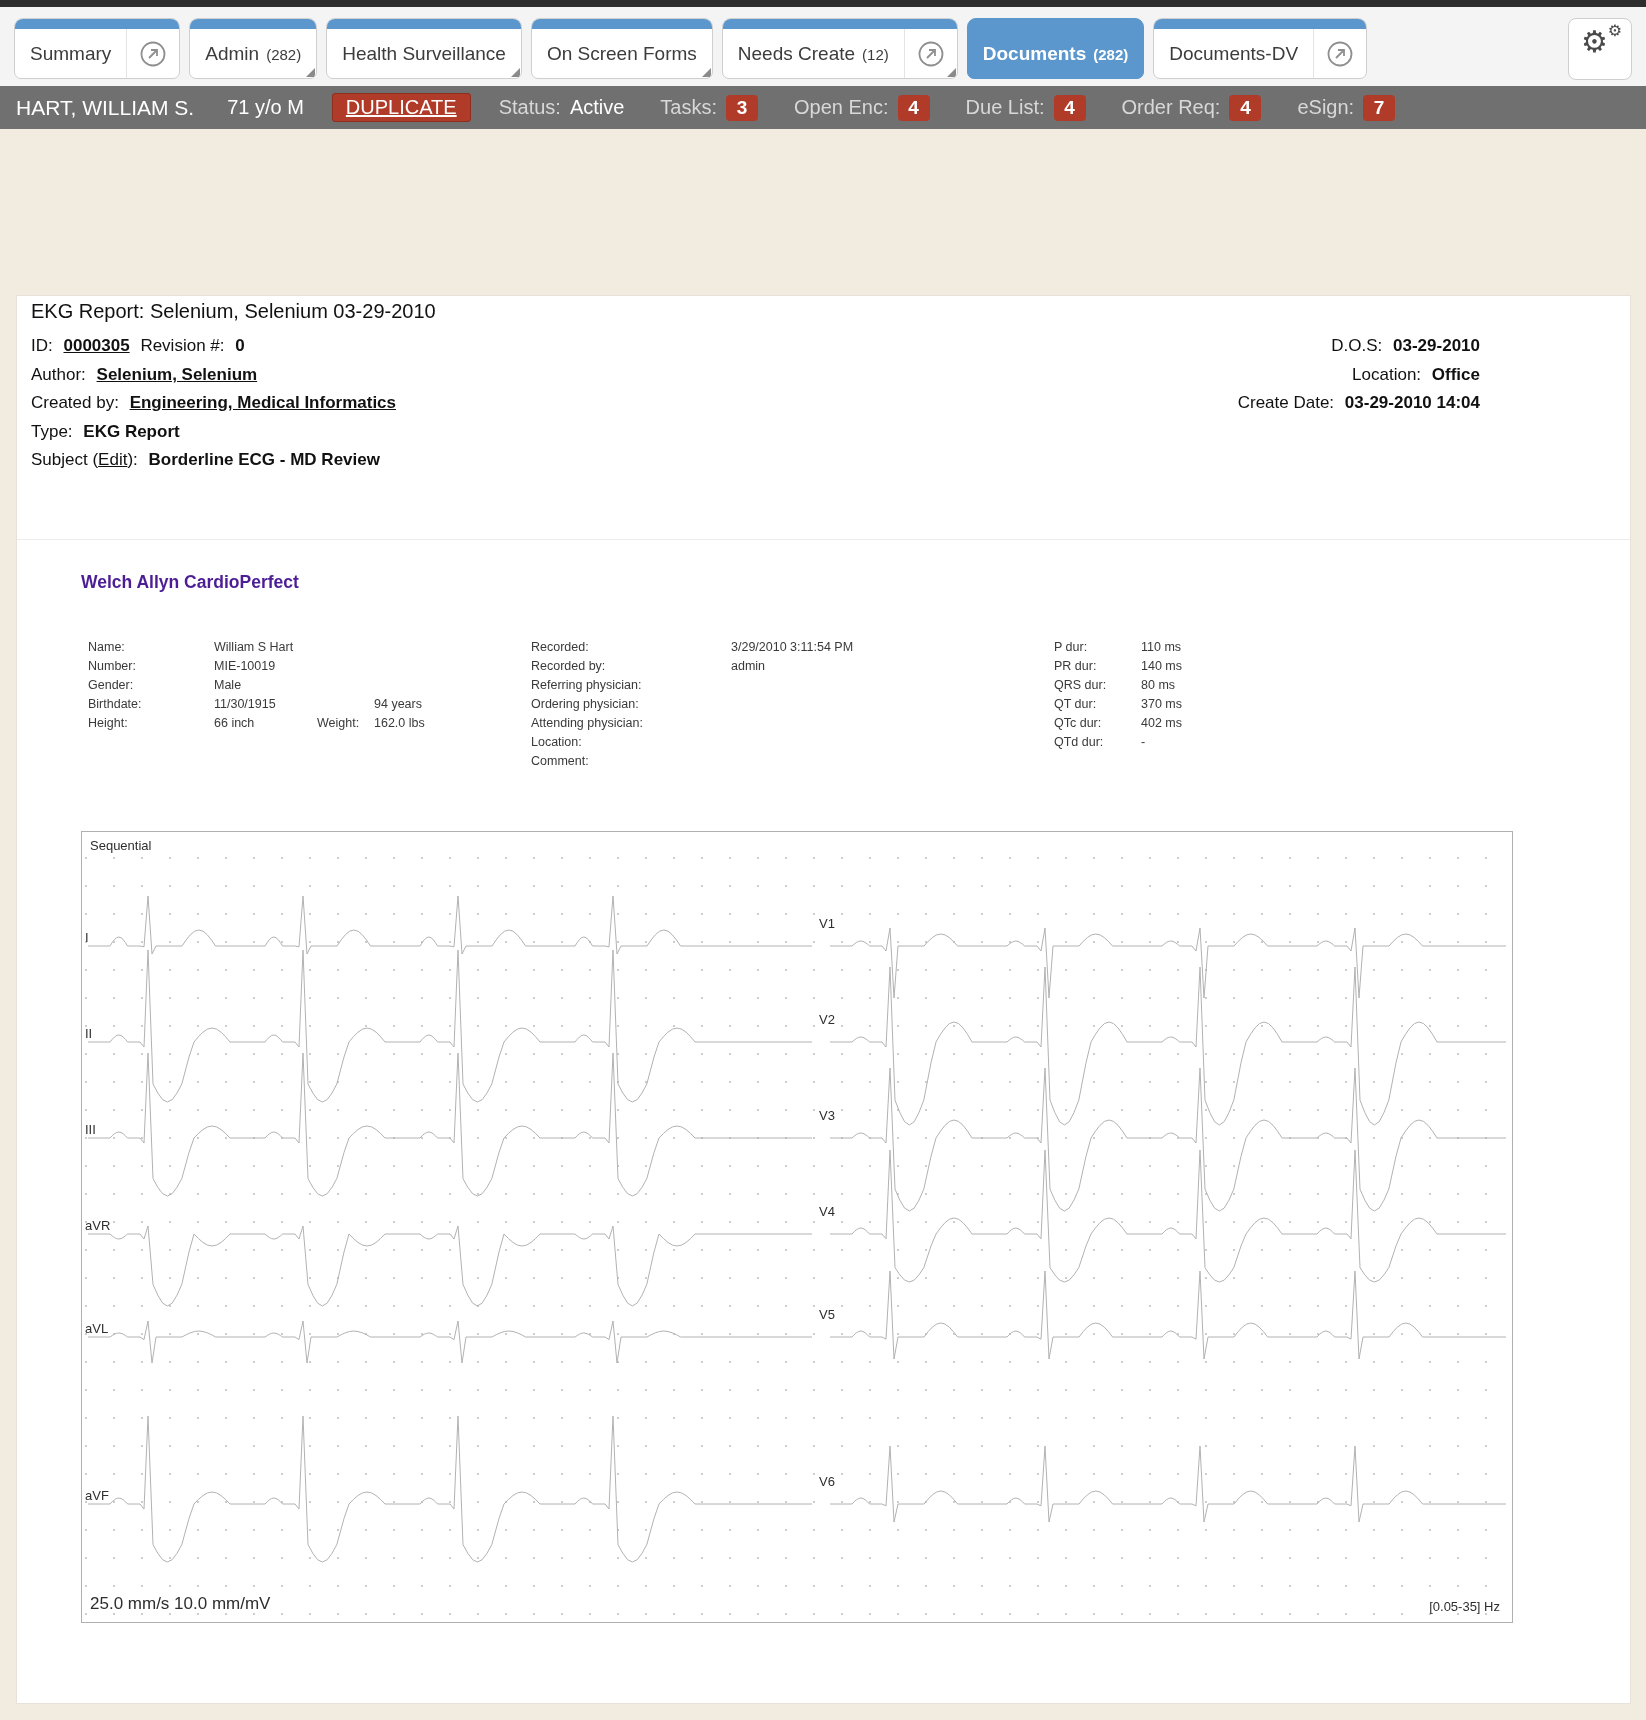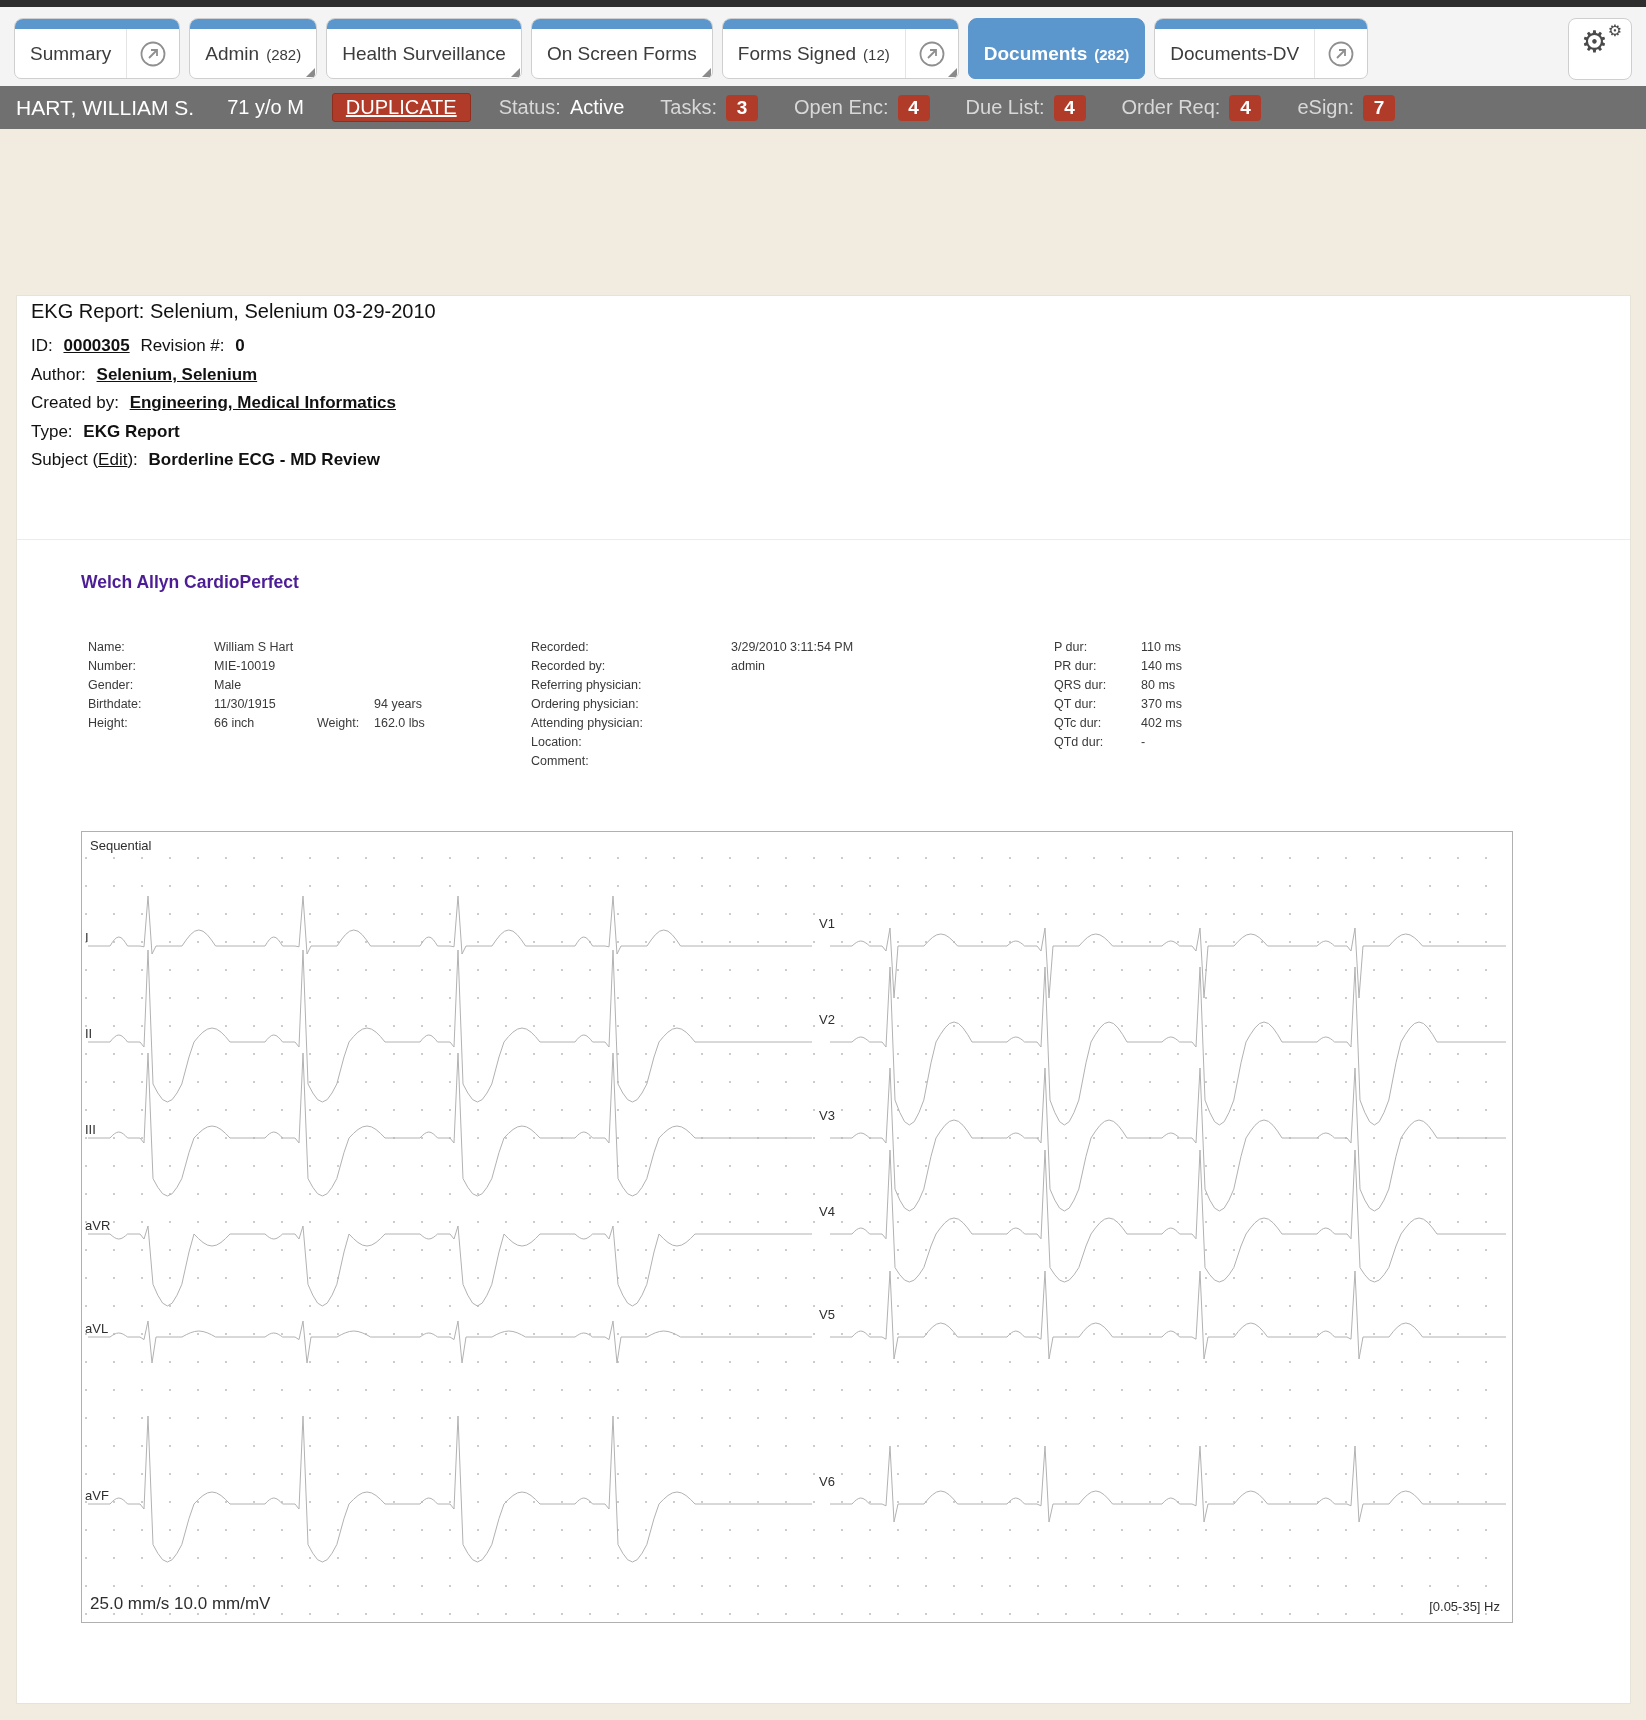--- a/index.html
+++ b/index.html
@@ -115,21 +115,21 @@
             <span>On Screen Forms</span>
           </span>
       </div>
       <span class="tab-fold"></span>
     </div>
 
     <div class="tab">
       <div class="tab-strip"></div>
       <div class="tab-body">
         <span class="tab-label">
-            <span>Forms Signed</span>
+            <span>Needs Create</span>
             <span class="tab-count">(12)</span>
           </span>
         <span class="tab-ext">
           <svg class="extico" width="28" height="28" viewBox="0 0 28 28">
               <circle cx="14" cy="14" r="11.5" fill="none" stroke="#8f8f8f" stroke-width="1.8"></circle>
               <path d="M10 18 L18 10 M12 10 H18 V16" fill="none" stroke="#8f8f8f" stroke-width="1.8"></path>
             </svg>
         </span>
       </div>
       <span class="tab-fold"></span>
@@ -219,20 +219,34 @@
     <div>
       <span>Type:</span>
       <span class="bold ml6">EKG Report</span>
     </div>
     <div>
       <span>Subject (</span><span class="lnk-plain">Edit</span><span>):</span>
       <span class="bold ml6">Borderline ECG - MD Review</span>
     </div>
   </div>
 
+  <div class="meta-right">
+    <div>
+      <span>D.O.S:</span>
+      <span class="bold ml6">03-29-2010</span>
+    </div>
+    <div>
+      <span>Location:</span>
+      <span class="bold ml6">Office</span>
+    </div>
+    <div>
+      <span>Create Date:</span>
+      <span class="bold ml6">03-29-2010 14:04</span>
+    </div>
+  </div>
 
   <div class="report-divider"></div>
 
   <div class="vendor-title">Welch Allyn CardioPerfect</div>
 
   <div class="rtbl" id="tbl-demo" style="left:71px;top:344px;width:430px;">
       <div class="rrow">
         <span class="rcell" style="left: 0px;">Name:</span>
         <span class="rcell" style="left: 126px;">William S Hart</span>
         <span class="rcell" style="left: 229px;"></span>

